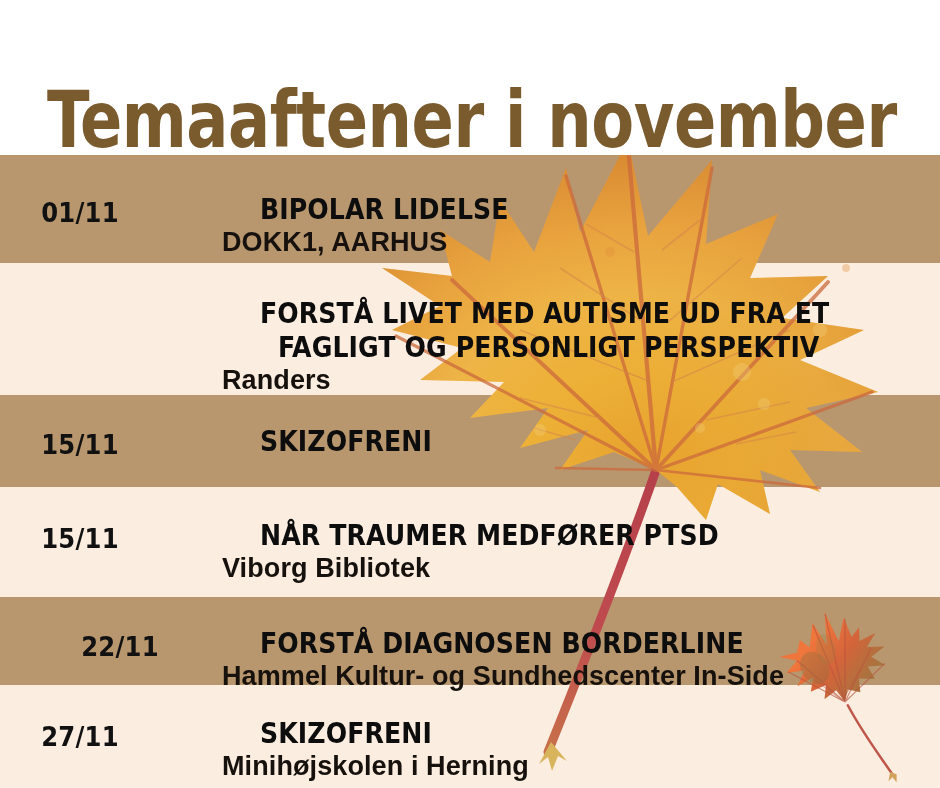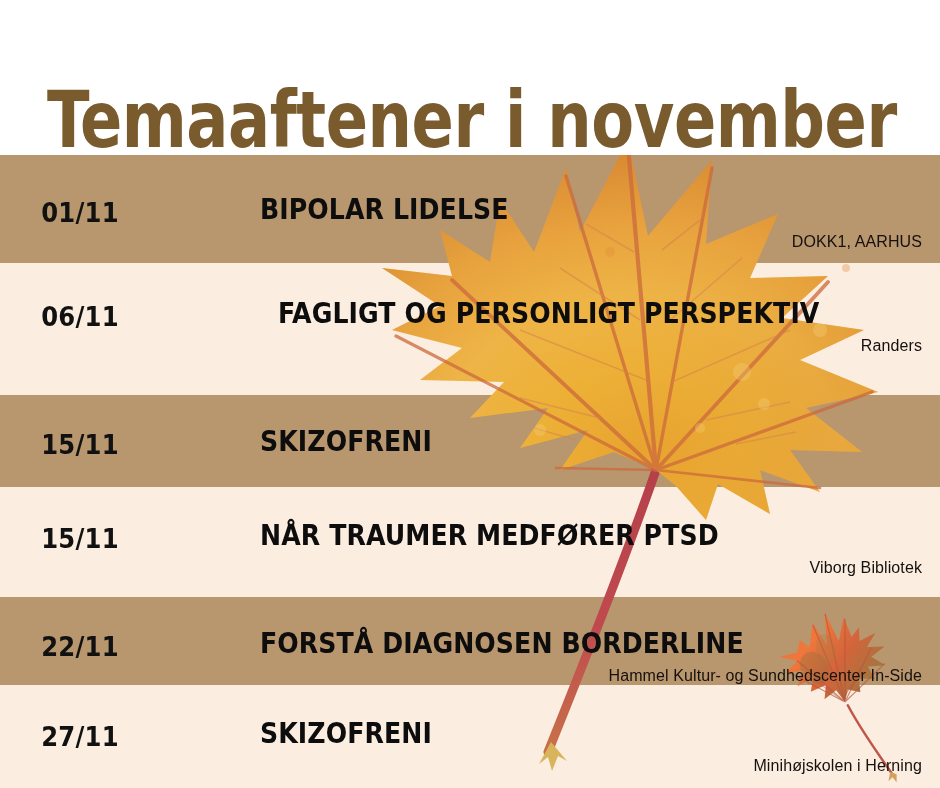--- a/index.html
+++ b/index.html
@@ -65,27 +65,26 @@
     line-height:34px;
     color:#0d0d0d;
     letter-spacing:0.1px;
     white-space:nowrap;
     margin-left:38px;
   }
   .row-title.two-line{white-space:normal;width:600px;}
   .row-title .ln2{display:block;padding-left:18px;}
   .row-sub{
     font-family:"Liberation Sans","DejaVu Sans",sans-serif;
-    font-weight:400;
-    font-size:16px;
+    font-weight:700;
+    font-size:27px;
     line-height:30px;
     color:#16110d;
     letter-spacing:0.1px;
     white-space:nowrap;
-    text-align:right;
   }
 </style>
 </head>
 <body>
 
 <div id="poster">
 
   <div id="stripes">
       <div class="stripe" style="top: 155px; height: 108px; background: rgb(184, 150, 110);"></div>
       <div class="stripe" style="top: 263px; height: 132px; background: rgb(251, 238, 225);"></div>
@@ -131,41 +130,40 @@
 
   <div id="rows">
       <div class="row" style="top: 155px; height: 108px;">
         <div class="row-date" style="top: 26px;">01/11</div>
         <div class="row-body" style="top: 22px;">
           <div class="row-title">BIPOLAR LIDELSE</div>
           <div class="row-sub">DOKK1, AARHUS</div>
         </div>
       </div>
       <div class="row" style="top: 263px; height: 132px;">
-        <div class="row-date" style="top: 22px;">06/11</div>
         <div class="row-body" style="top: 18px;">
-          <div class="row-title two-line"><span class="ln2">FAGLIGT OG PERSONLIGT PERSPEKTIV</span></div>
+          <div class="row-title two-line"><span>FORSTÅ LIVET MED AUTISME UD FRA ET</span><span class="ln2">FAGLIGT OG PERSONLIGT PERSPEKTIV</span></div>
           <div class="row-sub">Randers</div>
         </div>
       </div>
       <div class="row" style="top: 395px; height: 92px;">
         <div class="row-date" style="top: 18px;">15/11</div>
         <div class="row-body" style="top: 14px;">
           <div class="row-title">SKIZOFRENI</div>
         </div>
       </div>
       <div class="row" style="top: 487px; height: 110px;">
         <div class="row-date" style="top: 20px;">15/11</div>
         <div class="row-body" style="top: 16px;">
           <div class="row-title">NÅR TRAUMER MEDFØRER PTSD</div>
           <div class="row-sub">Viborg Bibliotek</div>
         </div>
       </div>
       <div class="row" style="top: 597px; height: 88px;">
-        <div class="row-date" style="top: 18px;">22/11</div>
+        <div class="row-date" style="top: 18px; margin-left: 40px;">22/11</div>
         <div class="row-body" style="top: 14px;">
           <div class="row-title">FORSTÅ DIAGNOSEN BORDERLINE</div>
           <div class="row-sub">Hammel Kultur- og Sundhedscenter In-Side</div>
         </div>
       </div>
       <div class="row" style="top: 685px; height: 103px;">
         <div class="row-date" style="top: 20px;">27/11</div>
         <div class="row-body" style="top: 16px;">
           <div class="row-title">SKIZOFRENI</div>
           <div class="row-sub">Minihøjskolen i Herning</div>

